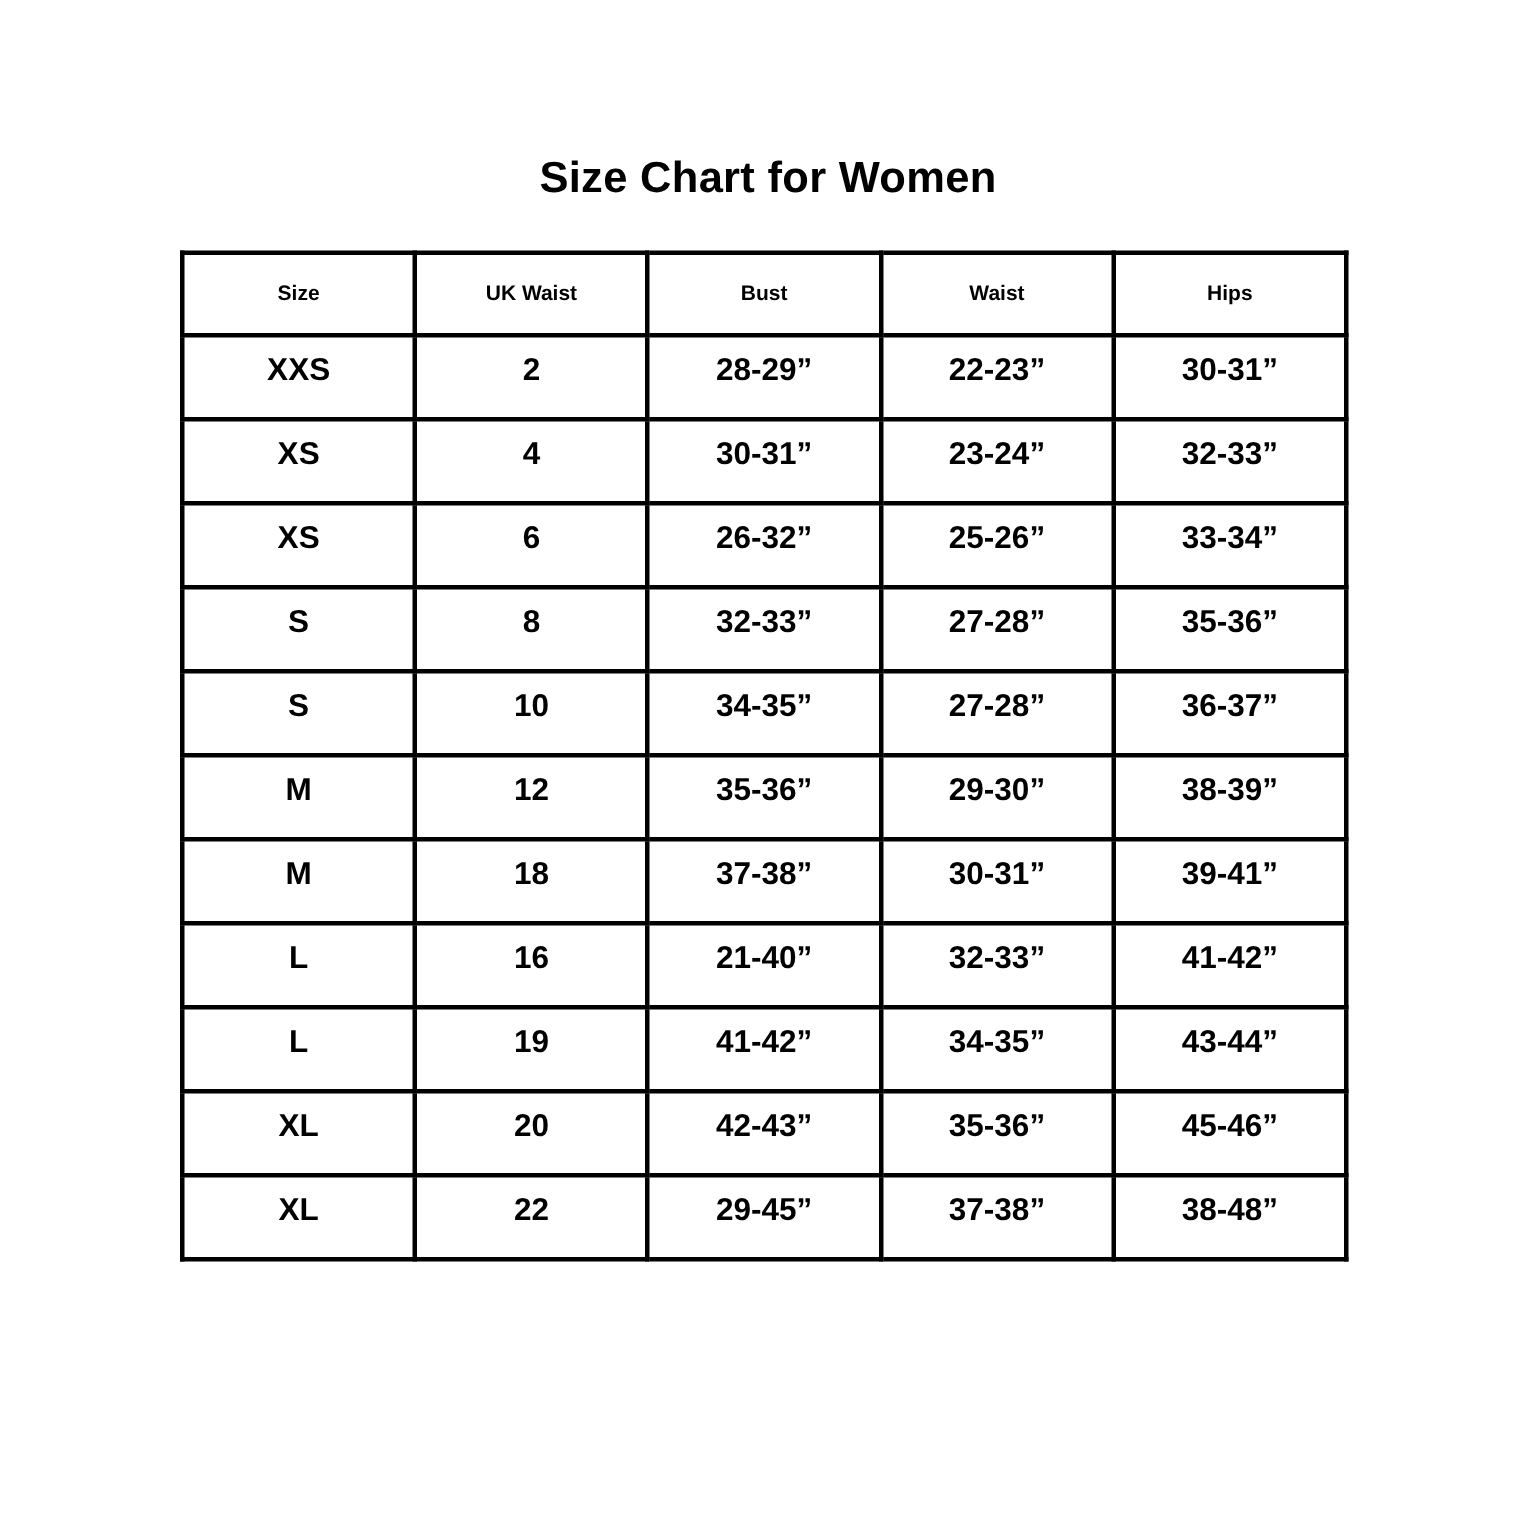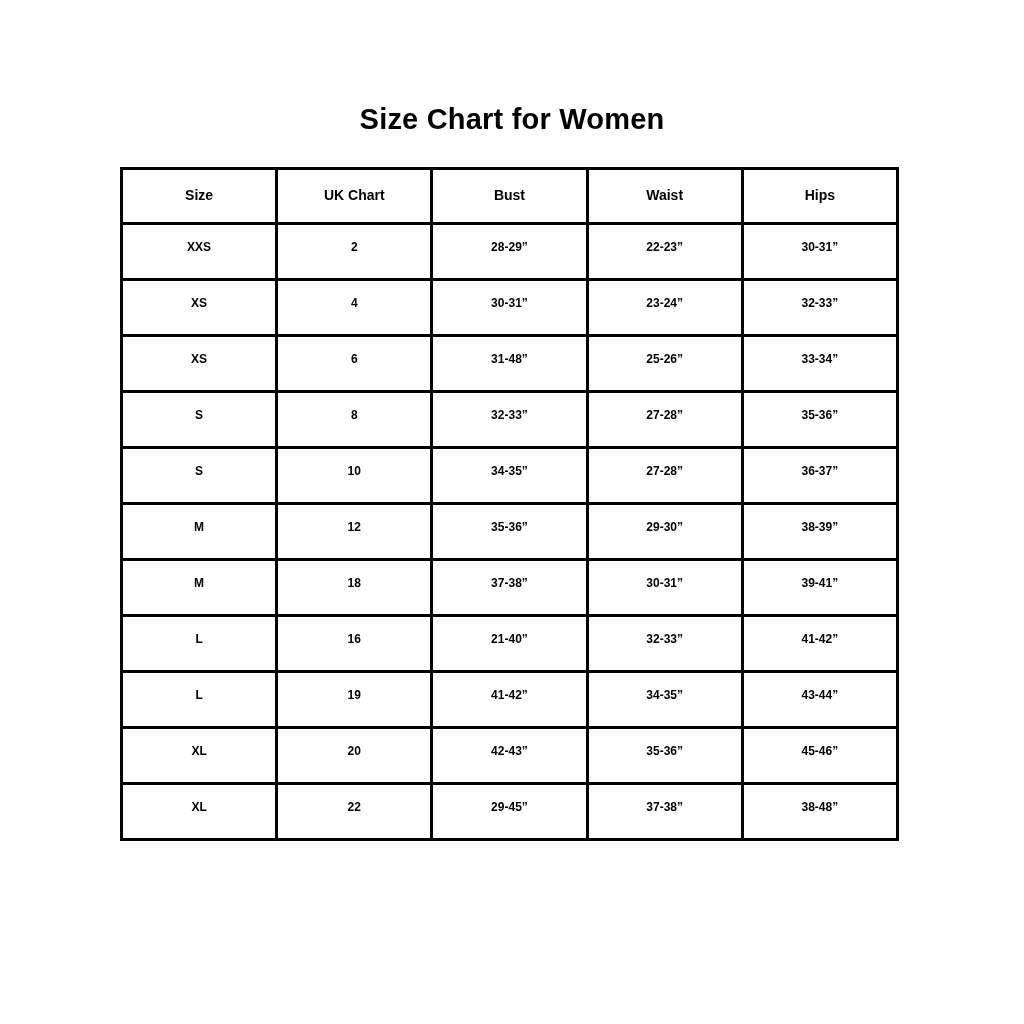--- a/index.html
+++ b/index.html
@@ -44,36 +44,36 @@
     vertical-align: middle;
     font-weight: bold;
   }
   table.size-table th {
     height: 55px;
     font-size: 14px;
     padding-bottom: 2px;
   }
   table.size-table td {
     height: 56px;
-    font-size: 12px;
+    font-size: 21px;
     padding-bottom: 10px;
   }
 </style>
 </head>
 <body>
 
 <div class="page">
 
   <div class="chart-title">Size Chart for Women</div>
 
   <table class="size-table">
     <thead>
       <tr>
         <th>Size</th>
-        <th>UK Chart</th>
+        <th>UK Waist</th>
         <th>Bust</th>
         <th>Waist</th>
         <th>Hips</th>
       </tr>
     </thead>
     <tbody>
         <tr>
           <td>XXS</td>
           <td>2</td>
           <td>28-29”</td>
@@ -83,21 +83,21 @@
         <tr>
           <td>XS</td>
           <td>4</td>
           <td>30-31”</td>
           <td>23-24”</td>
           <td>32-33”</td>
         </tr>
         <tr>
           <td>XS</td>
           <td>6</td>
-          <td>31-48”</td>
+          <td>26-32”</td>
           <td>25-26”</td>
           <td>33-34”</td>
         </tr>
         <tr>
           <td>S</td>
           <td>8</td>
           <td>32-33”</td>
           <td>27-28”</td>
           <td>35-36”</td>
         </tr>

